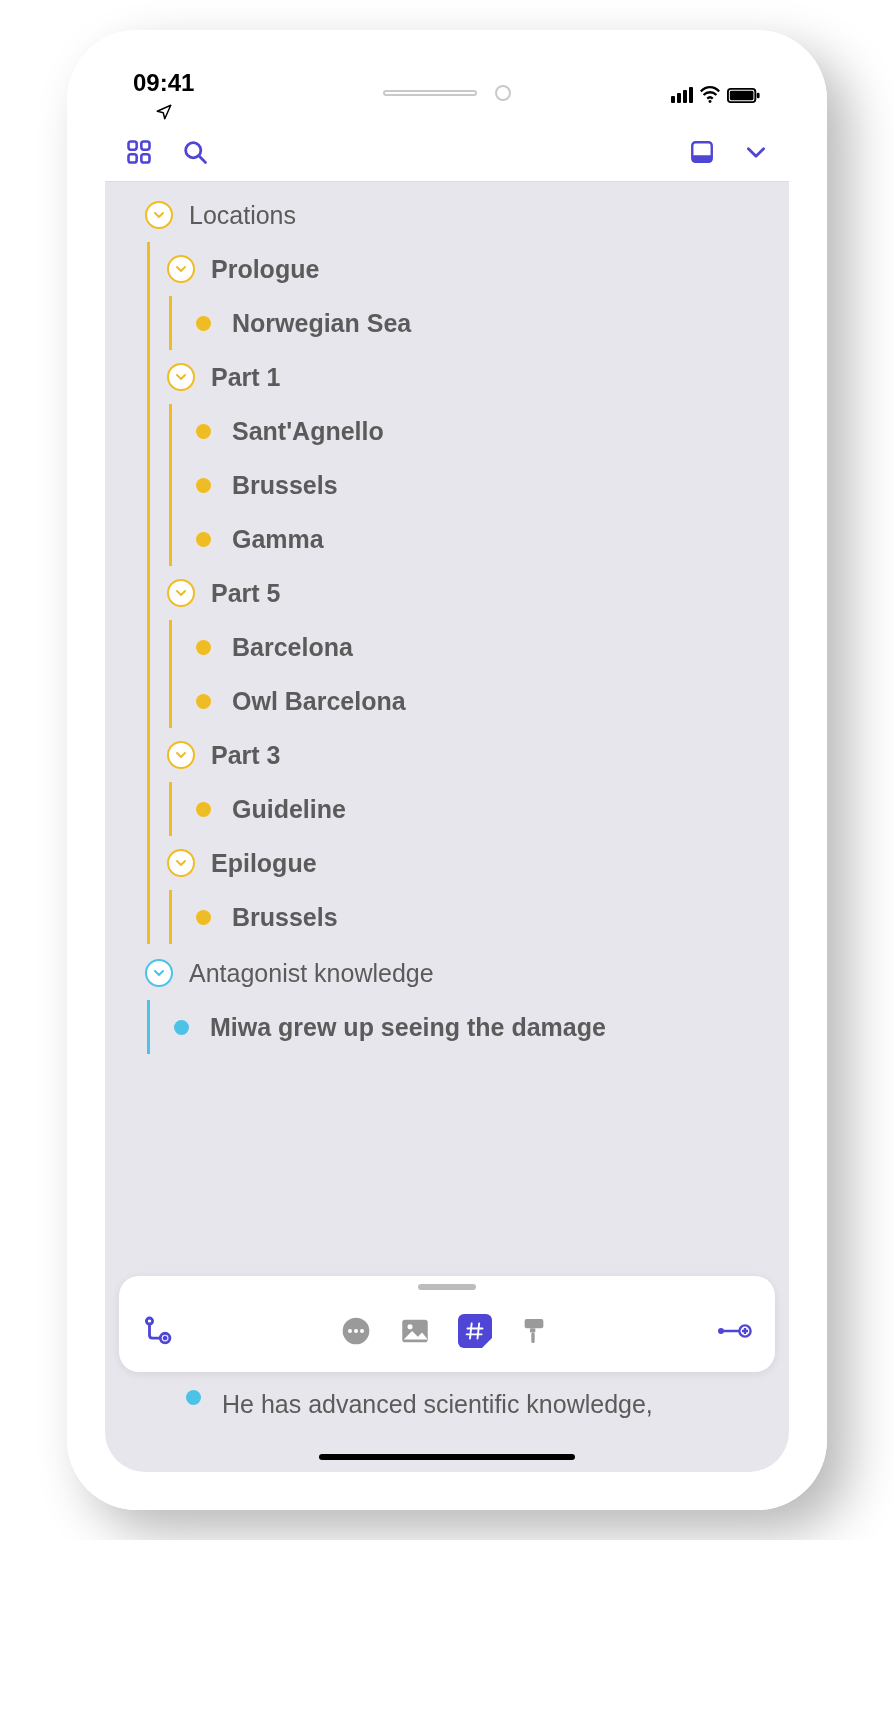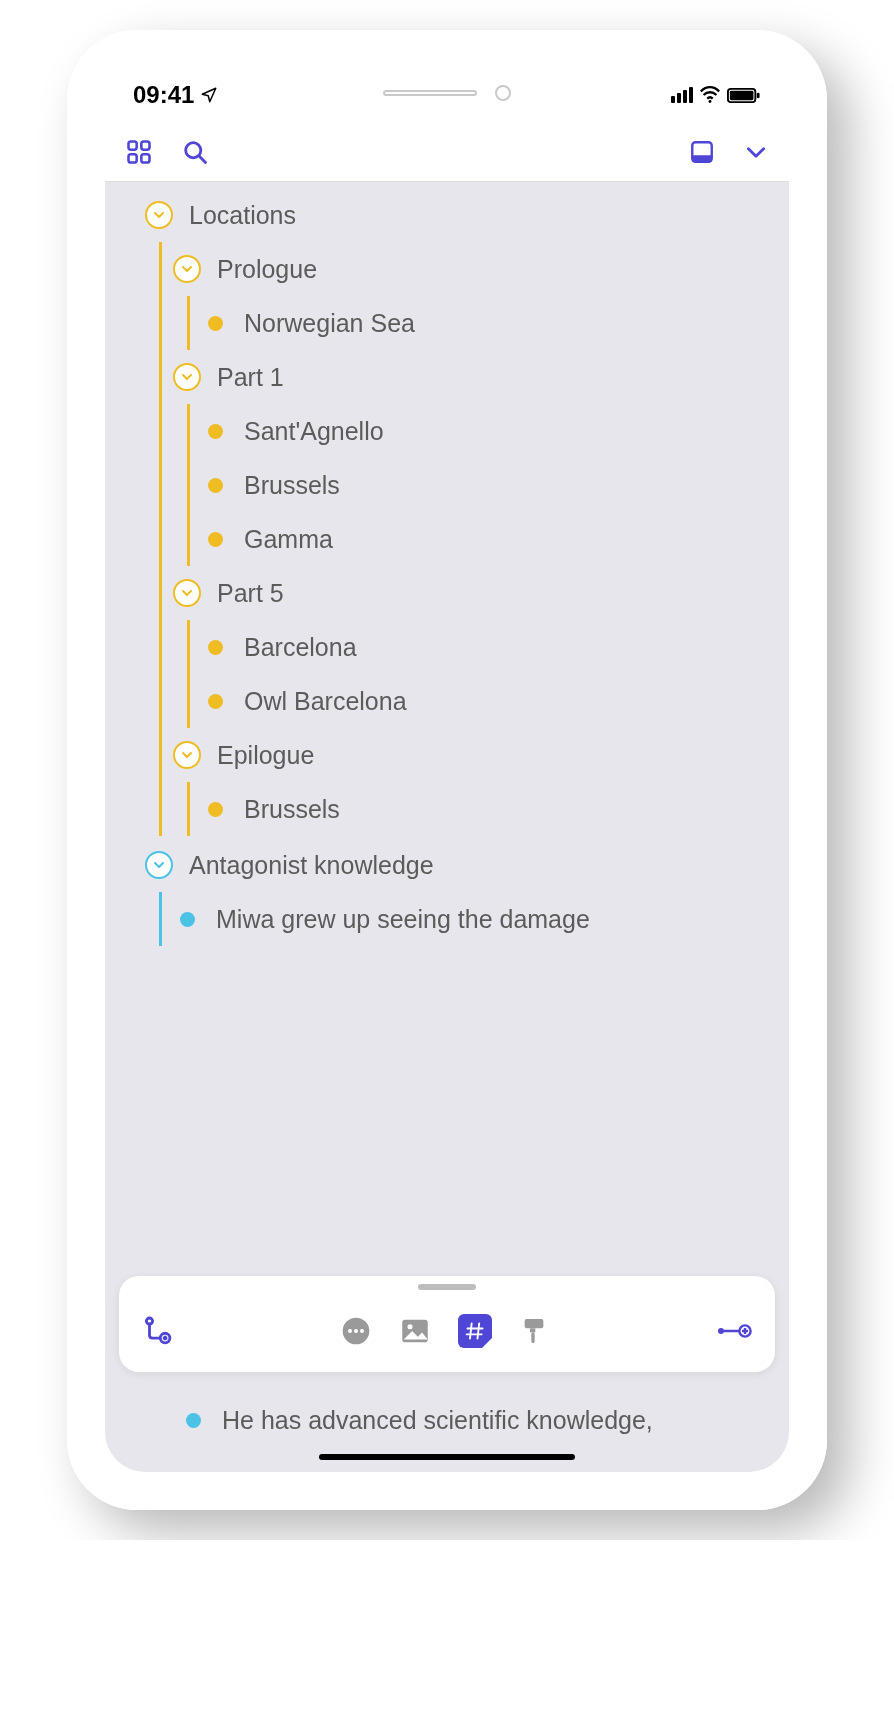--- a/index.html
+++ b/index.html
@@ -20,21 +20,21 @@
   .phone{position:relative;width:760px;height:1480px;border-radius:70px;background:#fff;box-shadow:inset 0 0 0 6px #fff;padding:38px;z-index:1;}
   .screen{position:relative;width:100%;height:100%;border-radius:40px;background:#fff;overflow:hidden;}
 
   
   .notch-area{position:absolute;top:0;left:50%;transform:translateX(-50%);width:340px;height:50px;background:#fff;border-bottom-left-radius:28px;border-bottom-right-radius:28px;z-index:5;display:flex;align-items:center;justify-content:center;gap:18px;}
   .speaker{width:94px;height:6px;border:2px solid #c9c9c9;border-radius:4px;}
   .camera{width:16px;height:16px;border:2px solid #c9c9c9;border-radius:50%;}
 
   
   .status-bar{position:absolute;top:0;left:0;right:0;height:54px;display:flex;align-items:center;justify-content:space-between;padding:0 28px;z-index:4;}
-  .status-left{display:flex;align-items:center;gap:6px;}
+  .status-left{display:flex;align-items:center;gap:6px;flex-direction:column;}
   .clock{font-weight:600;font-size:24px;color:var(--black);}
   .loc-arrow svg{width:18px;height:18px;display:block;}
   .status-right{display:flex;align-items:center;gap:6px;}
   .bars{display:flex;align-items:flex-end;gap:2px;}
   .bars span{width:4px;background:var(--black);border-radius:1px;}
   .bars span:nth-child(1){height:7px;}
   .bars span:nth-child(2){height:10px;}
   .bars span:nth-child(3){height:13px;}
   .bars span:nth-child(4){height:16px;}
   .wifi svg,.batt svg{display:block;}
@@ -54,38 +54,38 @@
   .chev-circle .arr{width:12px;height:12px;}
   .chev-circle.yellow{border:2.5px solid var(--yellow);}
   .chev-circle.yellow .arr{stroke:var(--yellow);}
   .chev-circle.blue{border:2.5px solid var(--blue);}
   .chev-circle.blue .arr{stroke:var(--blue);}
   .dot{width:15px;height:15px;border-radius:50%;flex:0 0 15px;margin:0 7px;}
   .dot.yellow{background:var(--yellow);}
   .dot.blue{background:var(--blue);}
   .node-label{font-size:25px;color:var(--text);margin-left:16px;}
   .node-label.item{margin-left:14px;}
-  .vline{position:relative;margin-left:14px;padding-left:14px;}
+  .vline{position:relative;margin-left:2px;padding-left:20px;font-weight:bold;}
   .vline::before{content:"";position:absolute;left:0;top:0;bottom:0;width:2.5px;background:var(--yellow);}
   .vline.blue::before{background:var(--blue);}
 
   
   .bottom-bar{position:absolute;left:14px;right:14px;bottom:100px;height:96px;border-radius:20px;background:#fff;box-shadow:0 2px 10px rgba(0,0,0,0.08);display:flex;flex-direction:column;align-items:center;z-index:6;padding:6px 22px 0 22px;}
   .grab{width:58px;height:6px;background:#bcbcbc;border-radius:3px;margin-top:2px;}
   .bb-row{display:flex;align-items:center;justify-content:space-between;width:100%;flex:1;}
   .bb-center{display:flex;align-items:center;gap:26px;}
   .bb-ic svg{display:block;}
   .hash-box{width:34px;height:34px;border-radius:6px;background:var(--accent);display:flex;align-items:center;justify-content:center;position:relative;}
   .hash-box .fold{position:absolute;right:0;bottom:0;width:0;height:0;border-style:solid;border-width:0 0 10px 10px;border-color:transparent transparent #fff transparent;}
 
   
   .home-ind{position:absolute;bottom:12px;left:50%;transform:translateX(-50%);width:256px;height:6px;background:var(--black);border-radius:3px;z-index:7;}
 
   
-  .underlay{position:absolute;left:14px;right:14px;bottom:22px;height:60px;display:flex;align-items:center;z-index:2;}
+  .underlay{position:absolute;left:14px;right:14px;bottom:22px;height:60px;display:flex;align-items:flex-start;z-index:2;}
   .underlay .dot{}
   .underlay .txt{font-size:25px;color:var(--text);margin-left:14px;white-space:nowrap;overflow:hidden;}
   .ind-pad{width:60px;flex:0 0 60px;}
 </style>
 </head>
 <body>
 
 <div class="stage">
   <div class="shadow"></div>
   <div class="phone">
@@ -233,21 +233,33 @@
                       <span class="node-label item">Barcelona</span>
                     </div>
                   <div class="node-head">
                       <span class="dot yellow"></span>
                       <span class="node-label item">Owl Barcelona</span>
                     </div>
                 </div>
               </div>
 
               <div class="node">
-                <div class="vline">
+                <div class="node-head">
+                  <span class="chev-circle yellow">
+                      <svg class="arr" viewBox="0 0 12 12">
+                        <polyline points="2,4 6,8 10,4" fill="none" stroke-width="2" stroke-linecap="round" stroke-linejoin="round"></polyline>
+                      </svg>
+                    </span>
+                  <span class="node-label">Part 3</span>
+                </div>
+                <div class="vline">
+                  <div class="node-head">
+                      <span class="dot yellow"></span>
+                      <span class="node-label item">Guideline</span>
+                    </div>
                 </div>
               </div>
 
               <div class="node">
                 <div class="node-head">
                   <span class="chev-circle yellow">
                       <svg class="arr" viewBox="0 0 12 12">
                         <polyline points="2,4 6,8 10,4" fill="none" stroke-width="2" stroke-linecap="round" stroke-linejoin="round"></polyline>
                       </svg>
                     </span>

